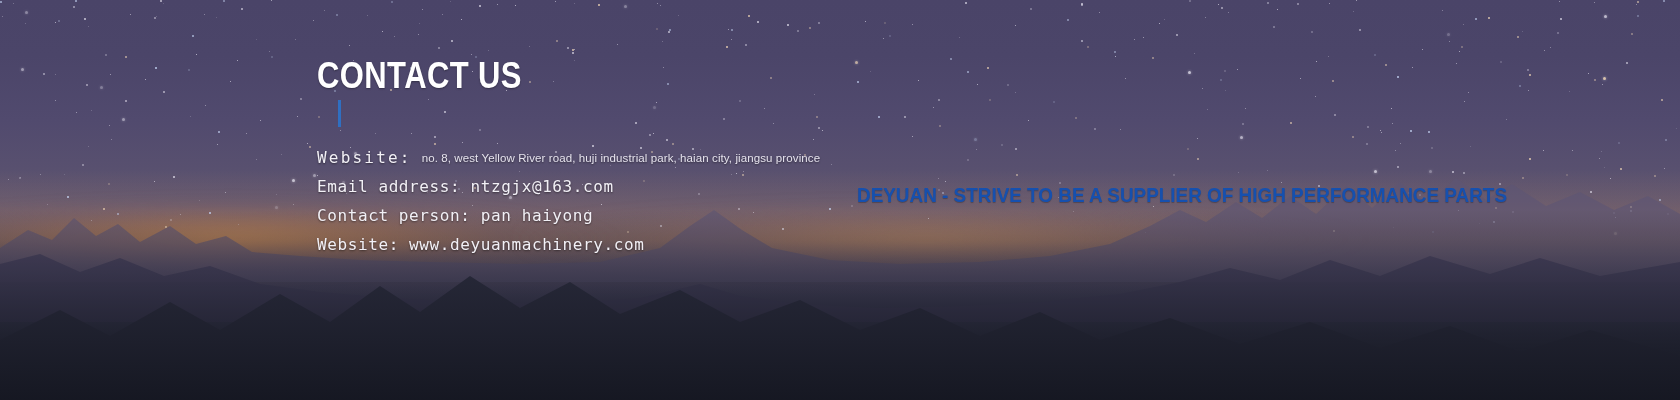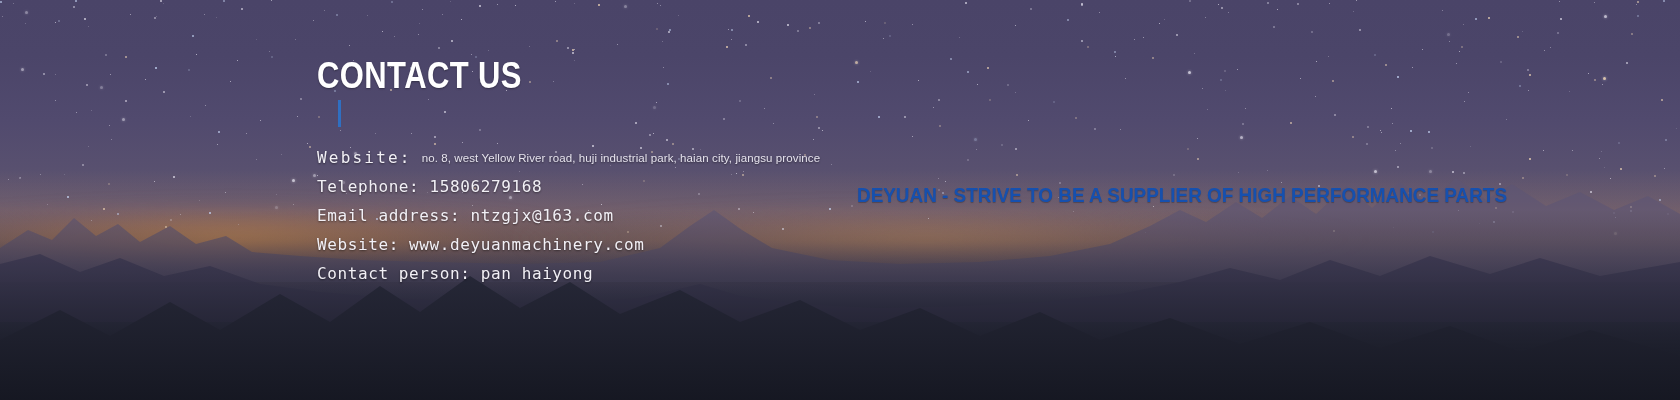--- a/index.html
+++ b/index.html
@@ -663,39 +663,35 @@
     <div class="heading">CONTACT US</div>
 
     <div class="accent-bar"></div>
 
     <div class="details">
 
       <div class="detail-row">
         <span class="addr-label">Website:</span><span class="addr-value">no. 8, west Yellow River road, huji industrial park, haian city, jiangsu province</span>
       </div>
 
-      <div class="detail-row">
-        <span>Telephone:</span>
-        <span>15806279168</span>
-      </div>
 
 
       <div class="detail-row">
         <span>Email address:</span>
         <span>ntzgjx@163.com</span>
       </div>
 
       <div class="detail-row">
+        <span>Contact person:</span>
+        <span>pan haiyong</span>
+      </div>
+
+      <div class="detail-row">
         <span>Website:</span>
         <span>www.deyuanmachinery.com</span>
       </div>
 
-      <div class="detail-row">
-        <span>Contact person:</span>
-        <span>pan haiyong</span>
-      </div>
-
     </div>
 
     <div class="slogan">DEYUAN - STRIVE TO BE A SUPPLIER OF HIGH PERFORMANCE PARTS</div>
 
   </div>
 </div>
 
 </body></html>

